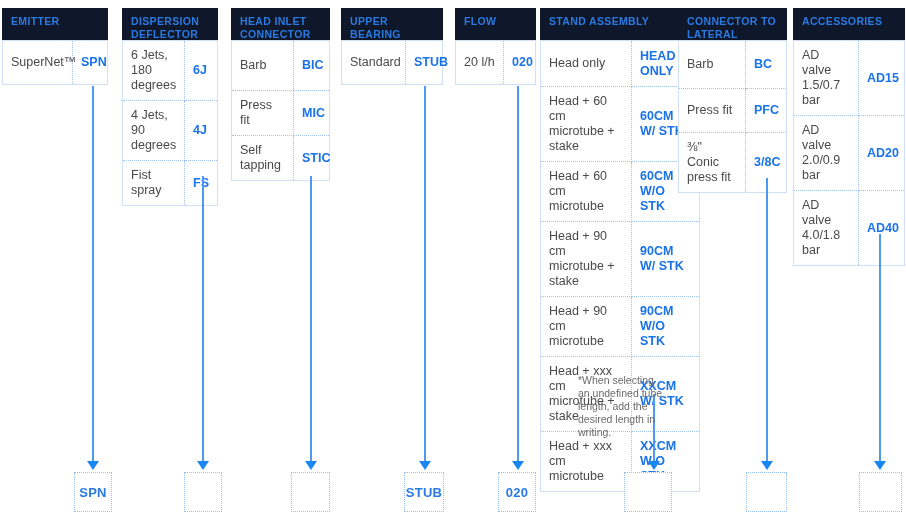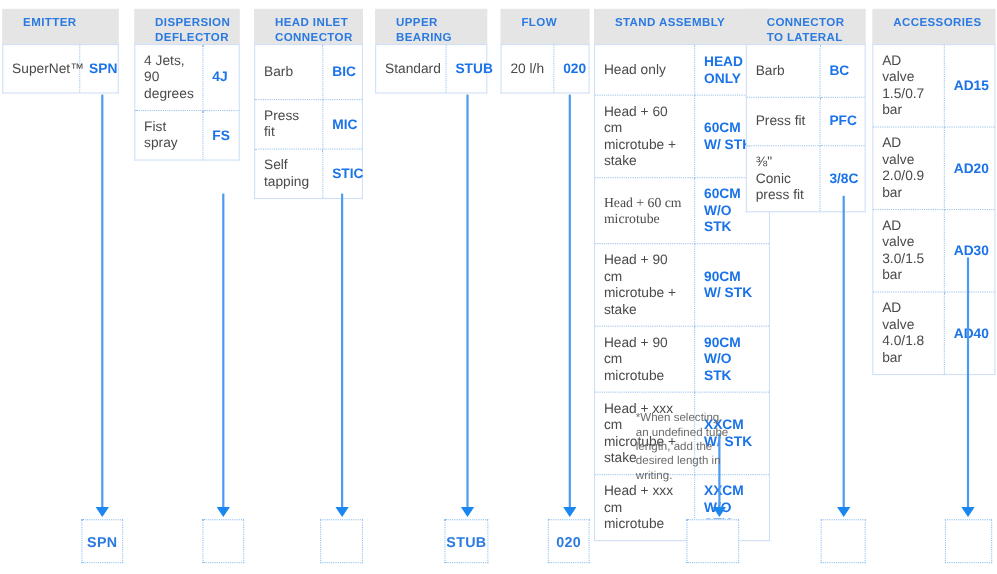--- a/index.html
+++ b/index.html
@@ -18,27 +18,27 @@
     position: absolute;
     left: 0; top: 0;
     width: 906px;
     height: 522px;
   }
   .col {
     position: absolute;
     box-sizing: border-box;
   }
   .col-header {
-    background: #e5e5e5;
+    background: #0f172a;
     color: #2a7ae2;
     font-size: 10.5px;
     font-weight: bold;
     letter-spacing: 0.35px;
     line-height: 13px;
-    padding: 7px 9px 6px 19px;
+    padding: 7px 9px 6px 9px;
     box-sizing: border-box;
     height: 32px;
     text-transform: uppercase;
   }
   .tbl {
     border-collapse: collapse;
     table-layout: fixed;
     width: 100%;
     border: 1px solid #cfe0f7;
     box-sizing: border-box;
@@ -110,20 +110,24 @@
     </div>
     <div class="vline" style="left: 92px; top: 86px; height: 376px;"></div>
     <div class="arrowhead" style="left: 87px; top: 461px;"></div>
     <div class="outbox" style="left: 74px; top: 472px; width: 38px; height: 40px;">
       <span>SPN</span>
     </div>
     <div class="col" style="left: 122px; top: 8px; width: 96px;">
       <div class="col-header">DISPERSION DEFLECTOR</div>
       <table class="tbl">
         <tbody>
+          <tr style="height: 50px;">
+            <td class="label" style="width: 62px;">6 Jets, 180 degrees</td>
+            <td class="code">6J</td>
+          </tr>
           <tr style="height: 42px;">
             <td class="label" style="width: 62px;">4 Jets, 90 degrees</td>
             <td class="code">4J</td>
           </tr>
           <tr style="height: 42px;">
             <td class="label" style="width: 62px;">Fist spray</td>
             <td class="code">FS</td>
           </tr>
         </tbody>
       </table>
@@ -195,21 +199,21 @@
         <tbody>
           <tr style="height: 46px;">
             <td class="label" style="width: 91px;">Head only</td>
             <td class="code">HEAD ONLY</td>
           </tr>
           <tr style="height: 51px;">
             <td class="label" style="width: 91px;">Head + 60 cm microtube + stake</td>
             <td class="code">60CM W/ STK</td>
           </tr>
           <tr style="height: 51px;">
-            <td class="label" style="width: 91px; font-family: Liberation Serif, serif;">Head + 60 cm microtube</td>
+            <td class="label" style="width: 91px;">Head + 60 cm microtube</td>
             <td class="code">60CM W/O STK</td>
           </tr>
           <tr style="height: 51px;">
             <td class="label" style="width: 91px;">Head + 90 cm microtube + stake</td>
             <td class="code">90CM W/ STK</td>
           </tr>
           <tr style="height: 51px; padding-left: 32px;">
             <td class="label" style="width: 91px;">Head + 90 cm microtube</td>
             <td class="code">90CM W/O STK</td>
           </tr>
@@ -257,24 +261,20 @@
       <div class="col-header">ACCESSORIES</div>
       <table class="tbl">
         <tbody>
           <tr style="height: 48px;">
             <td class="label" style="width: 65px;">AD valve 1.5/0.7 bar</td>
             <td class="code">AD15</td>
           </tr>
           <tr style="height: 48px;">
             <td class="label" style="width: 65px;">AD valve 2.0/0.9 bar</td>
             <td class="code">AD20</td>
-          </tr>
-          <tr style="height: 48px;">
-            <td class="label" style="width: 65px;">AD valve 3.0/1.5 bar</td>
-            <td class="code">AD30</td>
           </tr>
           <tr style="height: 48px;">
             <td class="label" style="width: 65px;">AD valve 4.0/1.8 bar</td>
             <td class="code">AD40</td>
           </tr>
         </tbody>
       </table>
     </div>
     <div class="vline" style="left: 879px; top: 234px; height: 228px;"></div>
     <div class="arrowhead" style="left: 874px; top: 461px;"></div>

